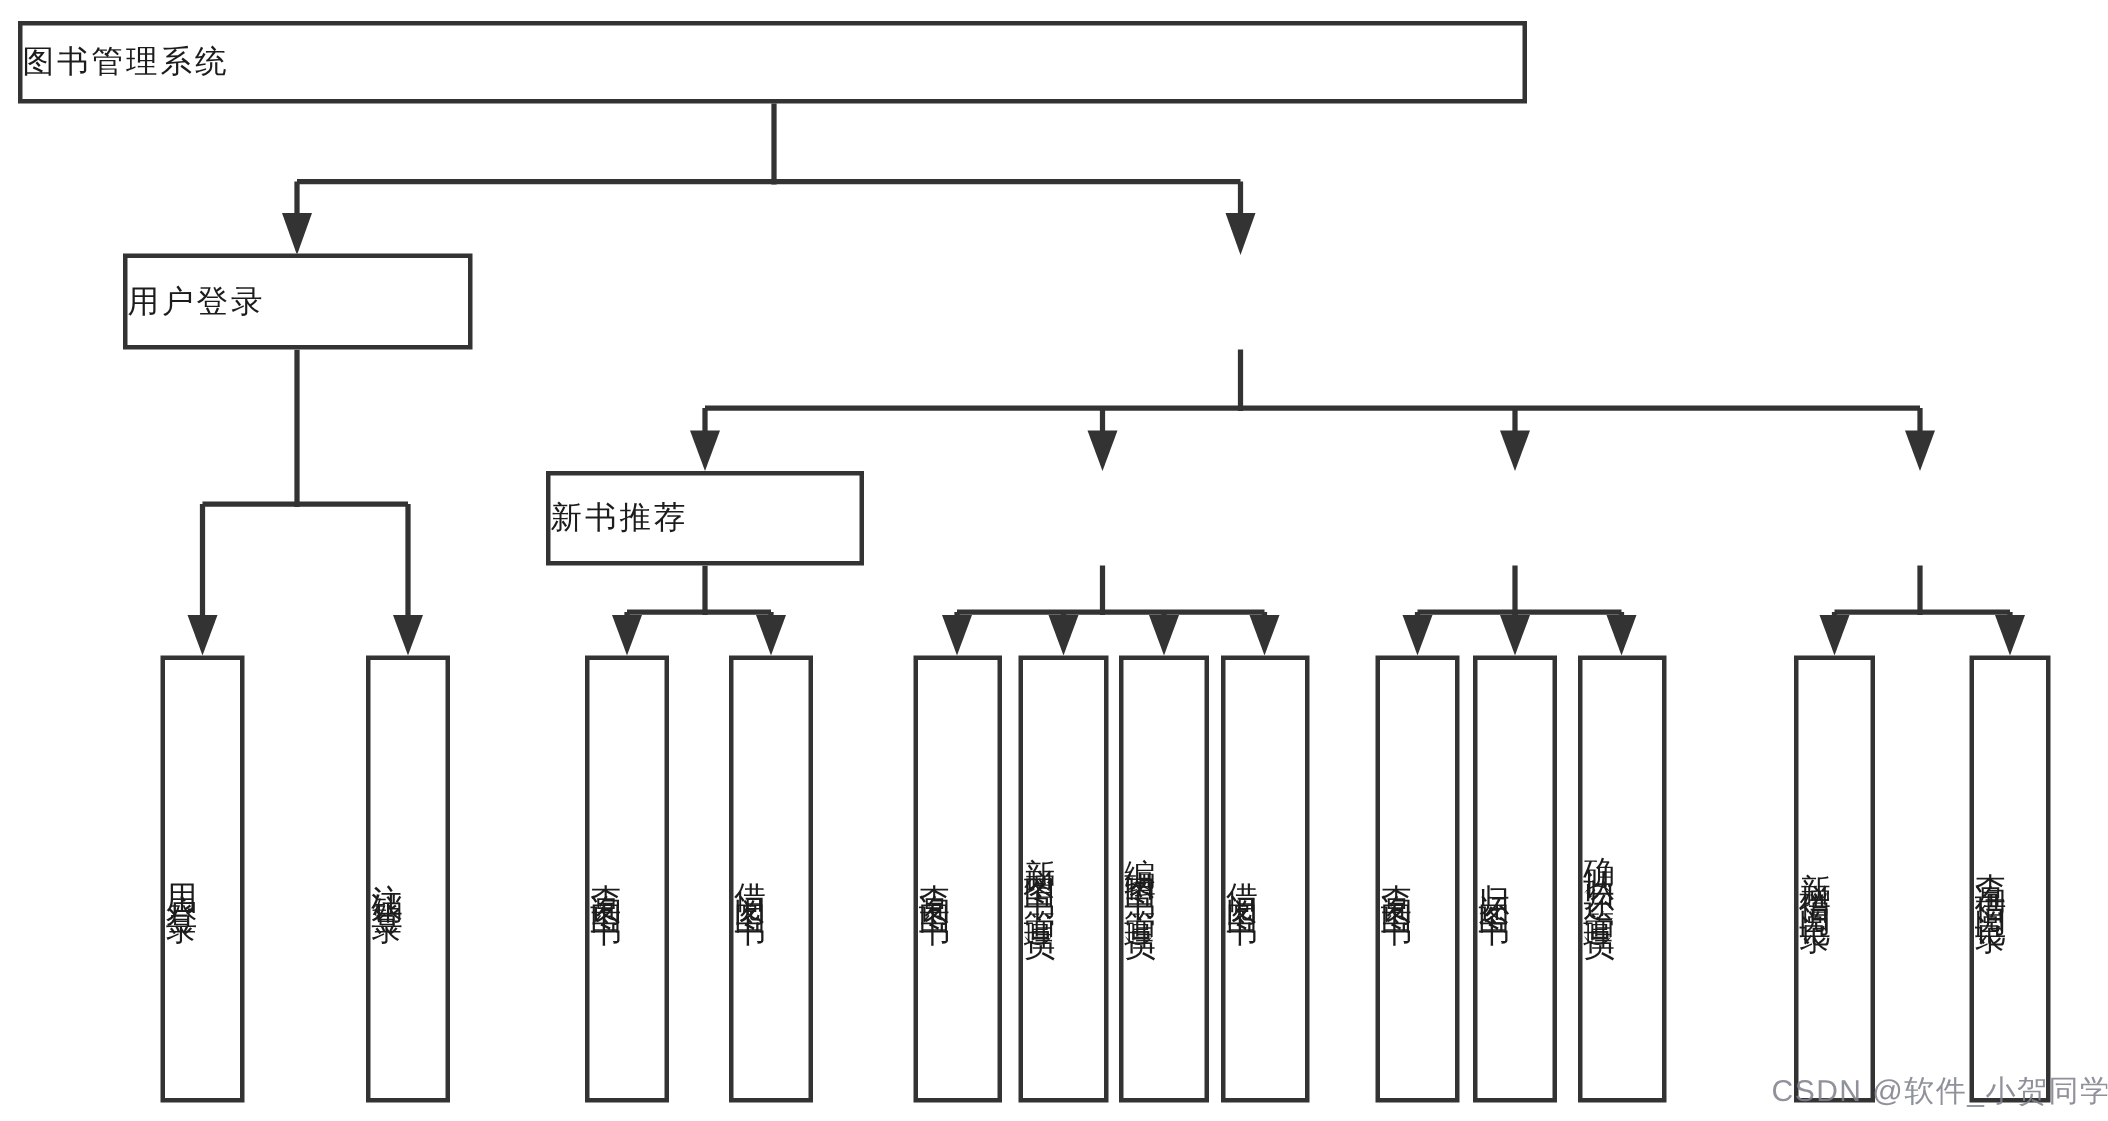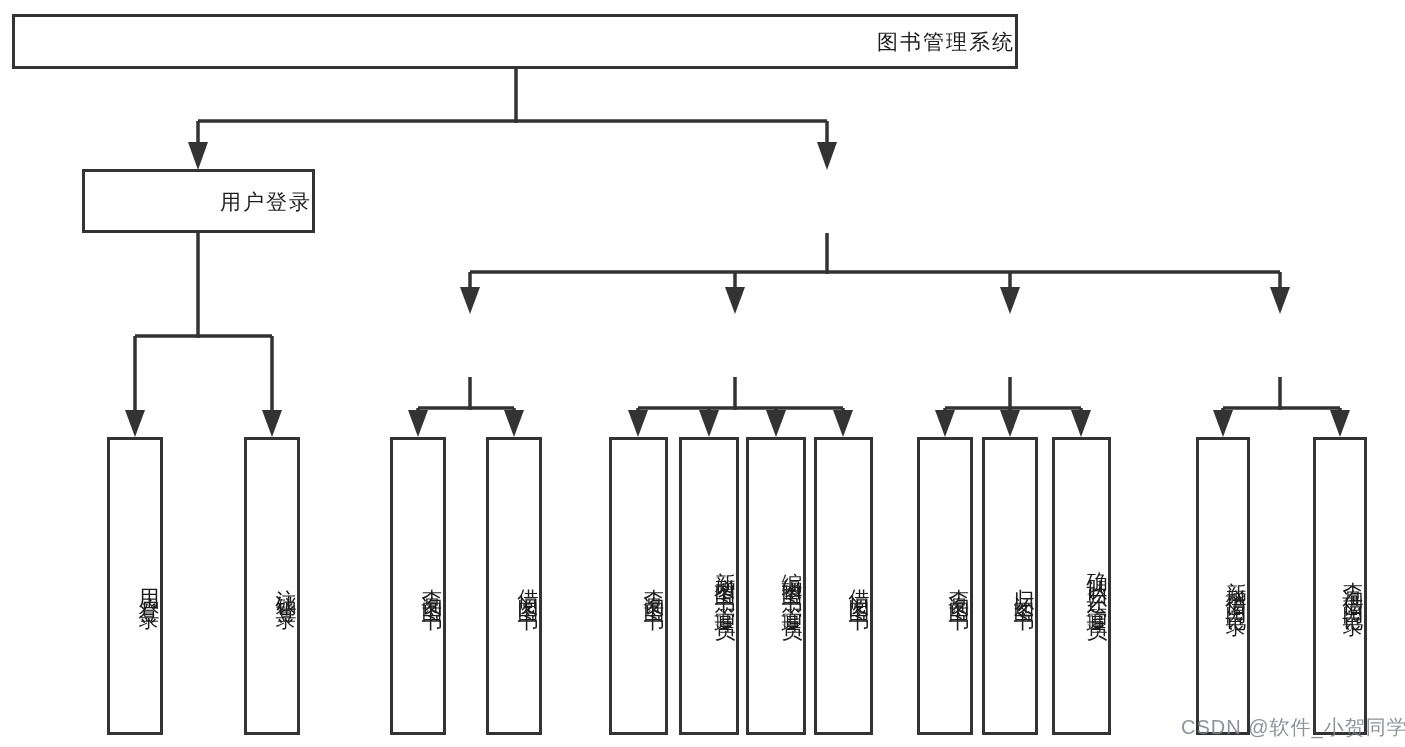--- a/index.html
+++ b/index.html
@@ -16,21 +16,21 @@
     left: 0; top: 0;
     width: 1405px; height: 747px;
   }
   .box {
     position: absolute;
     box-sizing: border-box;
     border: 3px solid #333333;
     background: #ffffff;
     display: flex;
     align-items: center;
-    justify-content: flex-end;
+    justify-content: flex-start;
   }
   .box .lbl {
     font-size: 21px;
     color: #1c1c1c;
     letter-spacing: 2px;
     white-space: nowrap;
     line-height: 1;
   }
   .vbox .lbl {
     writing-mode: vertical-rl;
@@ -132,20 +132,23 @@
   </svg>
 
   <div class="box" style="left:12px;top:14px;width:1006px;height:55px">
     <span class="lbl">图书管理系统</span>
   </div>
 
   <div class="box" style="left:82px;top:169px;width:233px;height:64px">
     <span class="lbl">用户登录</span>
   </div>
 
+  <div class="box" style="left:364px;top:314px;width:212px;height:63px">
+    <span class="lbl">新书推荐</span>
+  </div>
 
   <div class="box vbox" style="left:107px;top:437px;width:56px;height:298px">
     <span class="lbl">用户登录</span>
   </div>
   <div class="box vbox" style="left:244px;top:437px;width:56px;height:298px">
     <span class="lbl">注销登录</span>
   </div>
 
   <div class="box vbox" style="left:390px;top:437px;width:56px;height:298px">
     <span class="lbl">查询图书</span>

